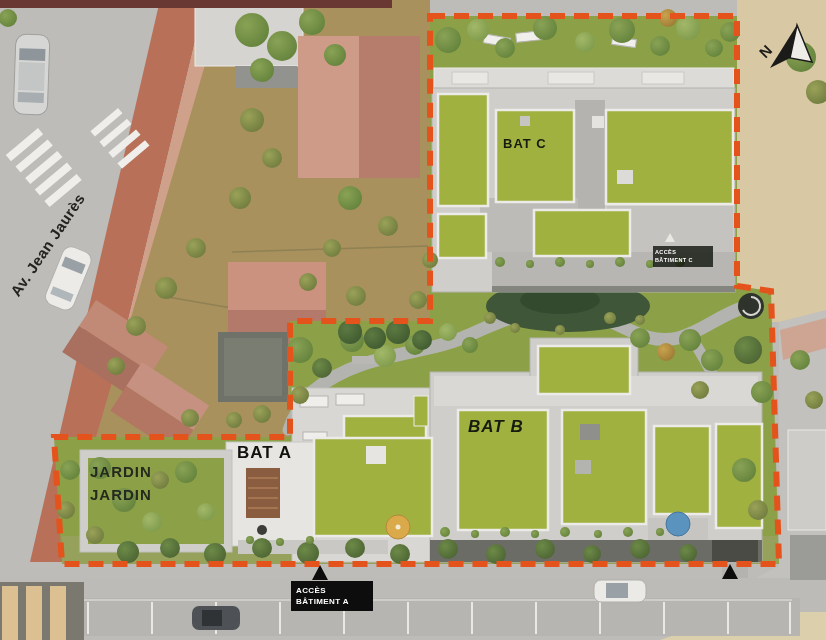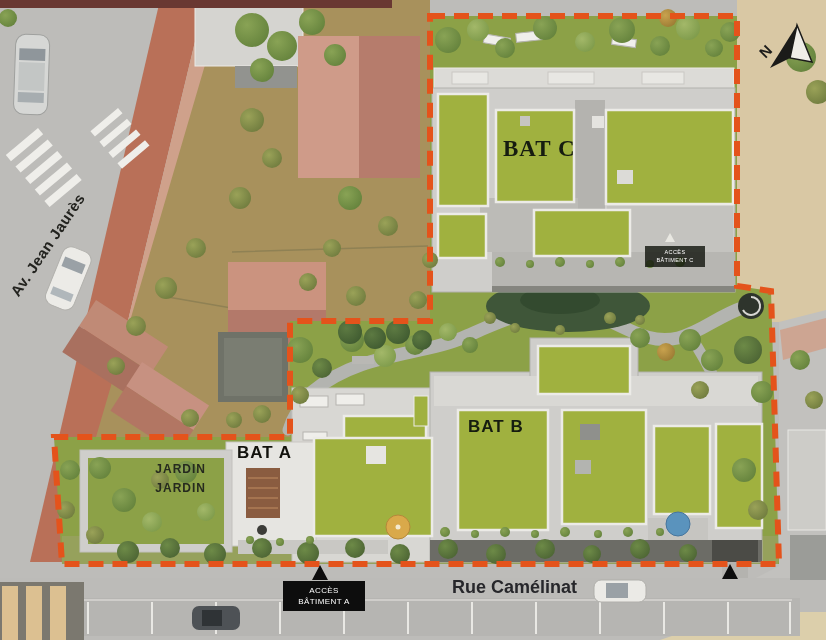--- a/index.html
+++ b/index.html
@@ -2,28 +2,28 @@
 <html><head>
 <meta charset="utf-8">
 <style>
   html,body{margin:0;padding:0;background:#888;}
   #stage{position:relative;width:826px;height:640px;overflow:hidden;
          font-family:"Liberation Sans",sans-serif;background:#bdbcb9;}
   #scene{position:absolute;left:0;top:0;}
   .lbl{position:absolute;font-weight:bold;color:#1d1d18;white-space:nowrap;}
   #lbl-av{left:14px;top:286px;transform:rotate(-56deg);transform-origin:0 50%;
           font-size:15px;color:#23231f;letter-spacing:.5px;}
-  #lbl-batc{left:503px;top:136px;font-size:23px;letter-spacing:1px;color:#161c10;font-family:Liberation Serif, serif;}
-  #lbl-batb{left:468px;top:417px;font-size:17px;letter-spacing:1px;color:#161c10;}
+  #lbl-batc{left:503px;top:136px;font-size:13px;letter-spacing:1px;color:#161c10;}
+  #lbl-batb{left:468px;top:417px;font-size:17px;letter-spacing:1px;color:#161c10;font-style:italic;}
   #lbl-bata{left:237px;top:443px;font-size:17px;letter-spacing:1px;color:#12120d;}
-  #lbl-jardin{left:90px;top:460px;width:116px;text-align:right;font-size:12px;
+  #lbl-jardin{left:90px;top:460px;width:116px;text-align:left;font-size:15px;
           letter-spacing:1px;line-height:1.55;color:rgba(33,36,28,.95);white-space:normal;}
   #lbl-rue{left:452px;top:577px;font-size:18px;color:#27272b;}
-  .accbox{position:absolute;background:#0d0d0d;color:#fff;font-weight:normal;
-          text-align:center;padding:4px 5px;line-height:1.4;letter-spacing:.4px;}
+  .accbox{position:absolute;background:#0d0d0d;color:#fff;font-weight:bold;
+          text-align:left;padding:4px 5px;line-height:1.4;letter-spacing:.4px;margin-left:8px;}
   #acc-a{left:283px;top:581px;width:72px;font-size:8px;}
   #acc-b{left:680px;top:582px;width:104px;font-size:8px;}
   #acc-c{left:645px;top:246px;width:56px;font-size:5.5px;background:rgba(16,20,12,.8);
          padding:2px 2px;line-height:1.5;}
   .tri{position:absolute;width:0;height:0;border-left:8px solid transparent;
        border-right:8px solid transparent;border-bottom:15px solid #0d0d0d;}
   #tri-a{left:312px;top:565px;}
   #tri-b{left:722px;top:564px;}
   #tri-c{left:665px;top:233px;border-left-width:5px;border-right-width:5px;
          border-bottom:9px solid #e9e8e2;}
@@ -353,21 +353,20 @@
 </svg>
 
 <div class="lbl" id="lbl-av">Av. Jean Jaurès</div>
 <div class="lbl" id="lbl-batc">BAT C</div>
 <div class="lbl" id="lbl-batb">BAT B</div>
 <div class="lbl" id="lbl-bata">BAT A</div>
 <div class="lbl" id="lbl-jardin">
   <span>JARDIN</span><br>
   <span>JARDIN</span>
 </div>
-<div class="lbl" id="lbl-rue">Rue Camélinat</div>
 
 <div class="tri" id="tri-a"></div>
 <div class="accbox" id="acc-a">
   <span>ACCÈS</span><br>
   <span>BÂTIMENT A</span>
 </div>
 <div class="tri" id="tri-b"></div>
 <div class="tri" id="tri-c"></div>
 <div class="accbox" id="acc-c">
   <span>ACCÈS</span><br>

